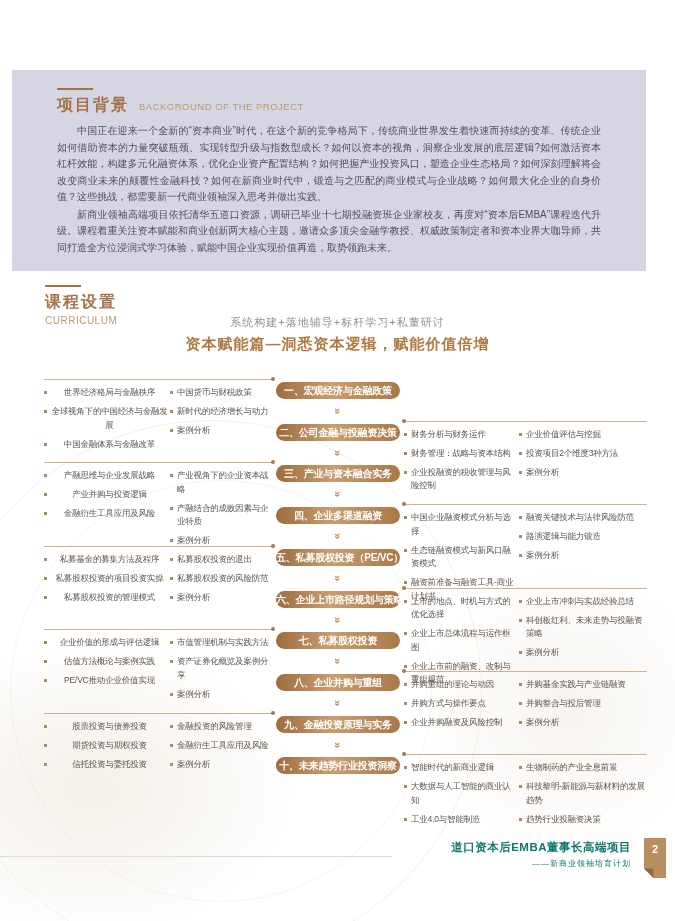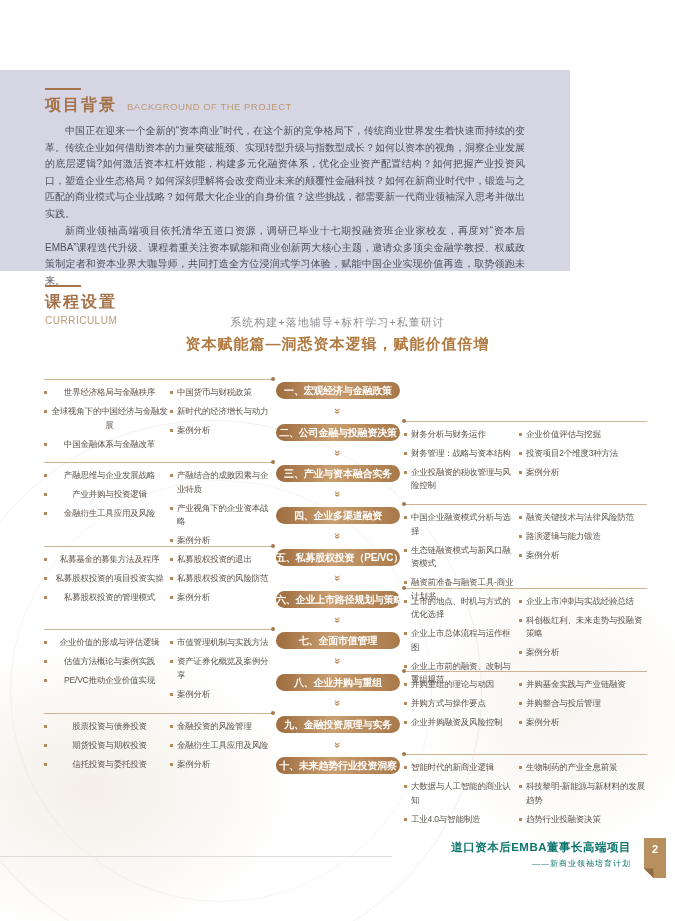--- a/index.html
+++ b/index.html
@@ -7,21 +7,21 @@
   .page{position:relative;width:675px;height:921px;margin:0 auto;background:#ffffff;overflow:hidden;}
 
   
   .wm{position:absolute;border-radius:50%;pointer-events:none;}
   .wm1{left:-60px;top:420px;width:540px;height:540px;border:1px solid rgba(168,148,125,0.14);}
   .wm2{left:10px;top:480px;width:420px;height:420px;border:1px solid rgba(168,148,125,0.10);}
   .wm3{left:-120px;top:640px;width:420px;height:300px;background:radial-gradient(closest-side,rgba(214,196,170,0.28),rgba(214,196,170,0));border:none;}
   .wm4{right:-40px;top:560px;width:300px;height:300px;background:radial-gradient(closest-side,rgba(214,196,170,0.18),rgba(214,196,170,0));border:none;}
 
   
-  .band{position:absolute;left:0;top:70px;width:570px;height:201px;background:#d6d5e3;}
+  .band{position:absolute;left:12px;top:70px;width:634px;height:201px;background:#d6d5e3;}
   .band-inner{padding:18px 45px 0 45px;}
   .sec-line{width:36px;height:2px;background:#a5734a;margin-bottom:5px;}
   .sec-head{display:flex;align-items:baseline;}
   .sec-title{font-size:16px;font-weight:bold;color:#a5734a;letter-spacing:2px;}
   .sec-sub{font-size:9.5px;color:#bb9a74;margin-left:10px;letter-spacing:0.5px;}
   .band p{margin:0;font-size:10px;line-height:16.5px;color:#4f4f5f;text-align:justify;text-indent:2em;}
   .band p + p{margin-top:1px;}
 
   
   .sec2{position:absolute;left:0;top:271px;width:675px;height:99px;}
@@ -130,22 +130,22 @@
       <div class="chev" style="top: 119.4px;">»</div>
       <div class="block left" style="top: 92.4px;">
         <div class="tline"></div>
         <div class="cols">
           <ul class="col a">
             <li class="item">产融思维与企业发展战略</li>
             <li class="item">产业并购与投资逻辑</li>
             <li class="item">金融衍生工具应用及风险</li>
           </ul>
           <ul class="col b">
+            <li class="item">产业视角下的企业资本战略</li>
             <li class="item">产融结合的成败因素与企业特质</li>
-            <li class="item">产业视角下的企业资本战略</li>
             <li class="item">案例分析</li>
           </ul>
         </div>
       </div>
       <div class="pill" style="top: 137.1px;">四、企业多渠道融资</div>
       <div class="chev" style="top: 161.1px;">»</div>
       <div class="block right" style="top: 134.1px;">
         <div class="tline"></div>
         <div class="cols">
           <ul class="col a">
@@ -187,21 +187,21 @@
             <li class="item">企业上市总体流程与运作框图</li>
             <li class="item">企业上市前的融资、改制与重组规范</li>
           </ul>
           <ul class="col b">
             <li class="item">企业上市冲刺与实战经验总结</li>
             <li class="item">科创板红利、未来走势与投融资策略</li>
             <li class="item">案例分析</li>
           </ul>
         </div>
       </div>
-      <div class="pill" style="top: 262.2px;">七、全面市值管理</div>
+      <div class="pill" style="top: 262.2px;">七、私募股权投资</div>
       <div class="chev" style="top: 286.2px;">»</div>
       <div class="block left" style="top: 259.2px;">
         <div class="tline"></div>
         <div class="cols">
           <ul class="col a">
             <li class="item">企业价值的形成与评估逻辑</li>
             <li class="item">估值方法概论与案例实践</li>
             <li class="item">PE/VC推动企业价值实现</li>
           </ul>
           <ul class="col b">

